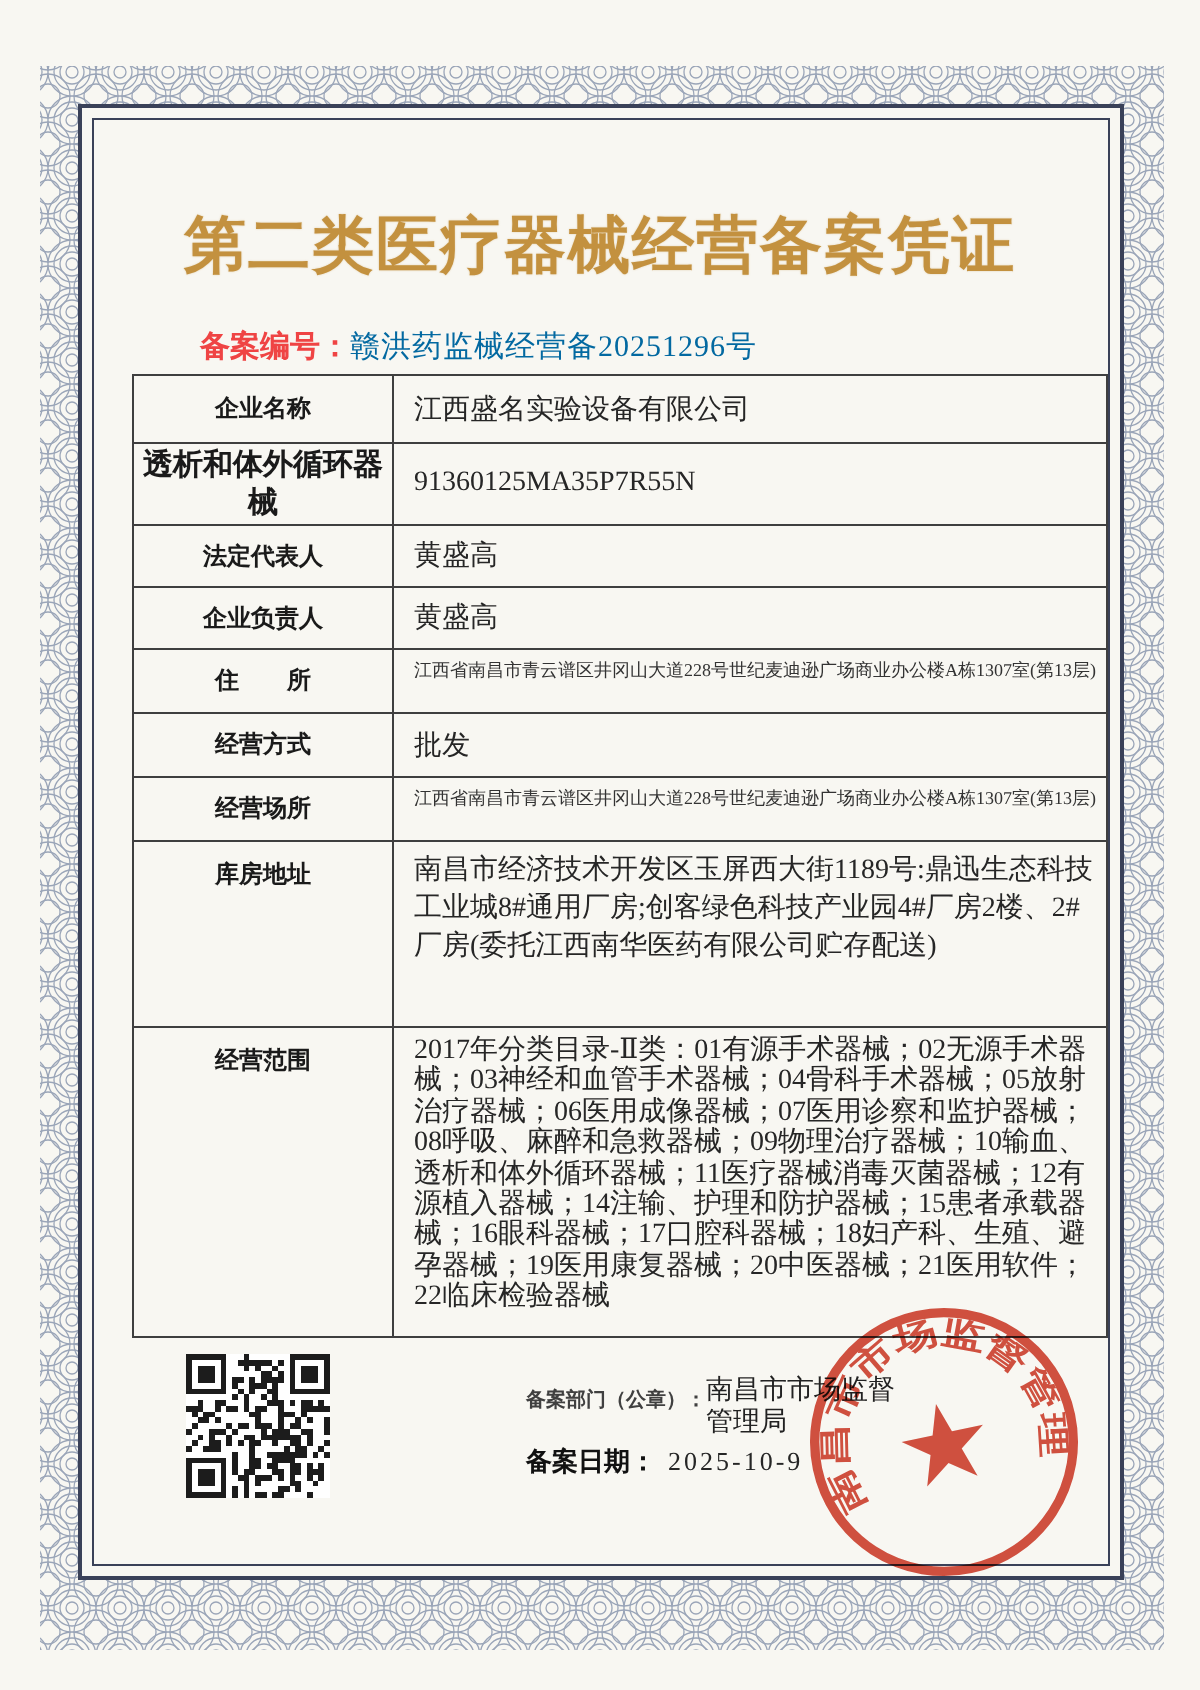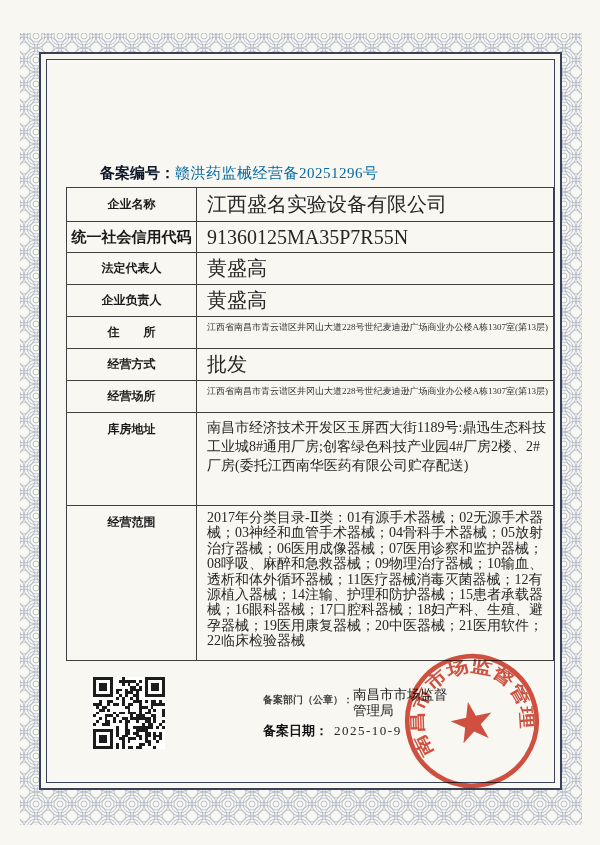--- a/index.html
+++ b/index.html
@@ -13,32 +13,32 @@
   .frame-outer{position:absolute;left:39px;top:52px;right:38px;bottom:55px;
     border:2.5px solid #3a4158;}
   .frame-inner{position:absolute;left:46px;top:59px;right:45px;bottom:62px;
     border:1px solid #3a4158;}
   .title{
     position:absolute;top:102px;left:0;right:0;text-align:center;
     font-size:31px;font-weight:bold;color:#c3913f;letter-spacing:1px;
     text-shadow:0 0 1px rgba(195,145,63,.4);
   }
   .recno{position:absolute;top:164px;left:100px;font-size:15px;}
-  .recno .lbl{font-weight:bold;color:#0f172a;text-align:center;}
+  .recno .lbl{font-weight:bold;color:#ef4444;text-align:center;}
   .recno .val{color:#0369a1;letter-spacing:.5px;}
   table.cert{
     position:absolute;left:66px;top:187px;width:467px;
     border-collapse:collapse;table-layout:fixed;
   }
   table.cert td{border:1.6px solid #3f3f3f;overflow:hidden;}
   td.lab{
     width:127px;text-align:center;font-weight:bold;font-size:12px;color:#1a1a1a;
     vertical-align:middle;
   }
-  td.val{width:340px;padding:2px 6px 2px 10px;font-size:20px;vertical-align:middle;}
+  td.val{width:340px;padding:2px 6px 2px 10px;font-size:14px;vertical-align:middle;}
   tr.r0{height:34px}tr.r1{height:31px}tr.r2{height:31px}tr.r3{height:31px}
   tr.r4{height:32px}tr.r5{height:32px}tr.r6{height:32px}
   tr.r7{height:93px}tr.r8{height:155px}
   td.val.small{font-size:9px;vertical-align:top;padding-top:4px;white-space:nowrap;color:#333;}
   tr.r7 td.val,tr.r8 td.val{
     font-size:14px;line-height:19px;vertical-align:top;padding-top:5px;
     word-break:break-all;line-break:anywhere;
   }
   tr.r8 td.val{line-height:15.4px;padding-top:4px;}
   tr.r7 td.lab,tr.r8 td.lab{vertical-align:top;padding-top:8px;}
@@ -77,33 +77,34 @@
             <circle cx="24" cy="24" r="11"></circle>
         </g>
       </pattern>
     </defs>
     <path d="M20,33 H582 V825 H20 Z M39,52 H562 V790 H39 Z" fill="url(#guil)" fill-rule="evenodd"></path>
   </svg>
 
   <div class="frame-outer"></div>
   <div class="frame-inner"></div>
 
+  <div class="title">第二类医疗器械经营备案凭证</div>
 
   <div class="recno">
     <span class="lbl">备案编号：</span><span class="val">赣洪药监械经营备20251296号</span>
   </div>
 
   <table class="cert">
     <tbody>
         <tr class="r0">
       <td class="lab">企业名称</td>
       <td class="val">江西盛名实验设备有限公司</td>
     </tr>
     <tr class="r1">
-      <td class="lab" style="font-size:15px">统一社会信用代码</td>
+      <td class="lab" style="font-size:15px">透析和体外循环器械</td>
       <td class="val">91360125MA35P7R55N</td>
     </tr>
     <tr class="r2">
       <td class="lab">法定代表人</td>
       <td class="val">黄盛高</td>
     </tr>
     <tr class="r3">
       <td class="lab">企业负责人</td>
       <td class="val">黄盛高</td>
     </tr>

